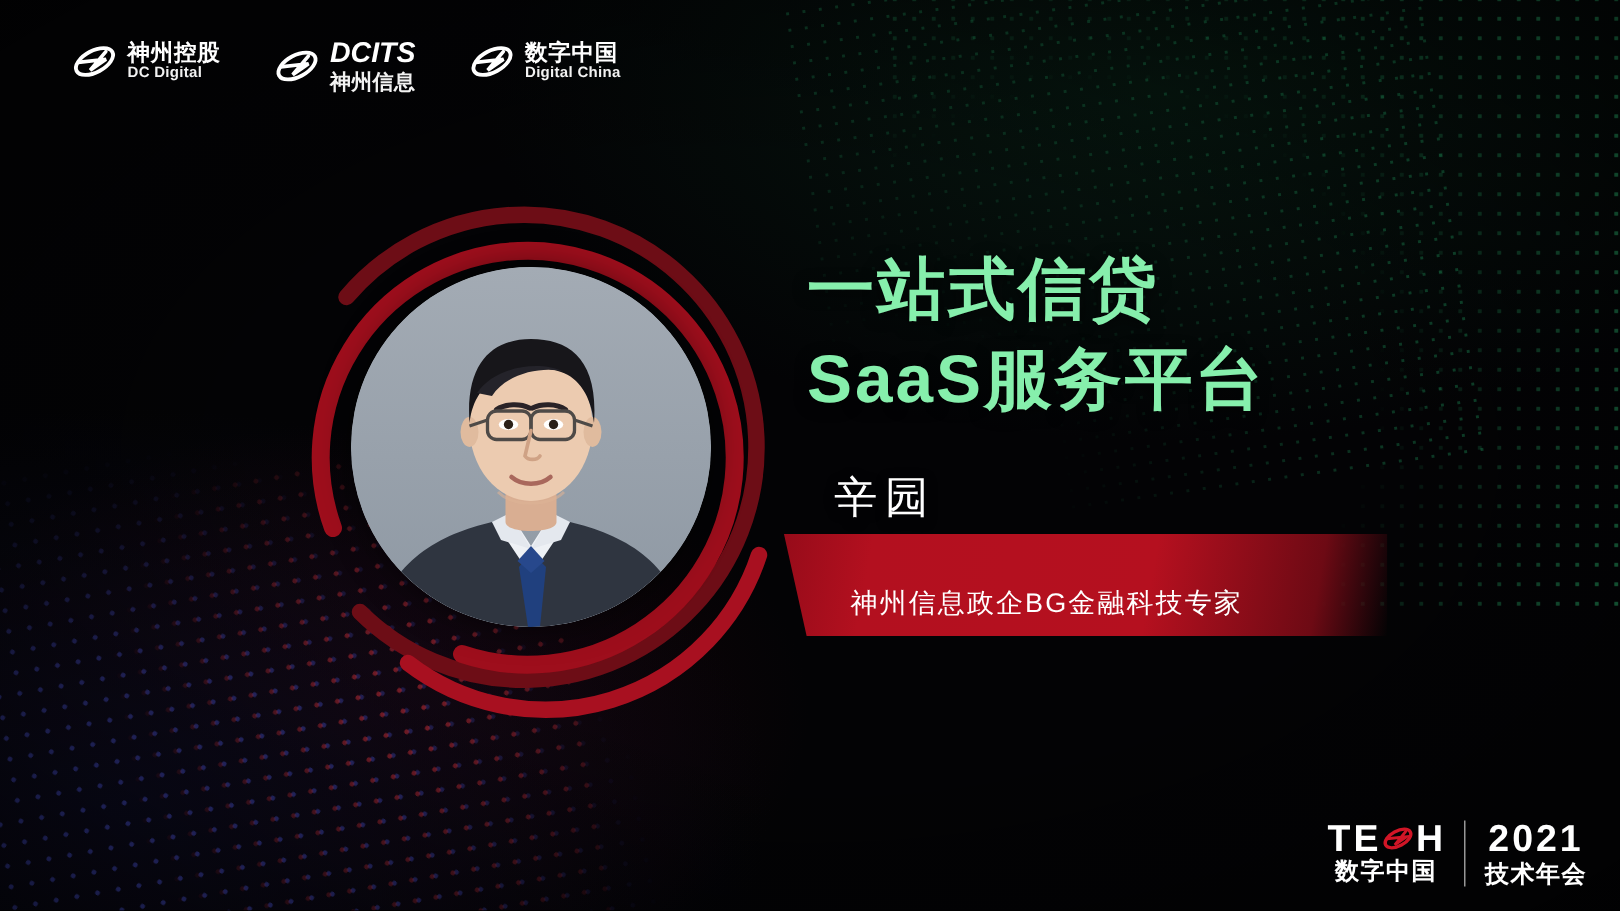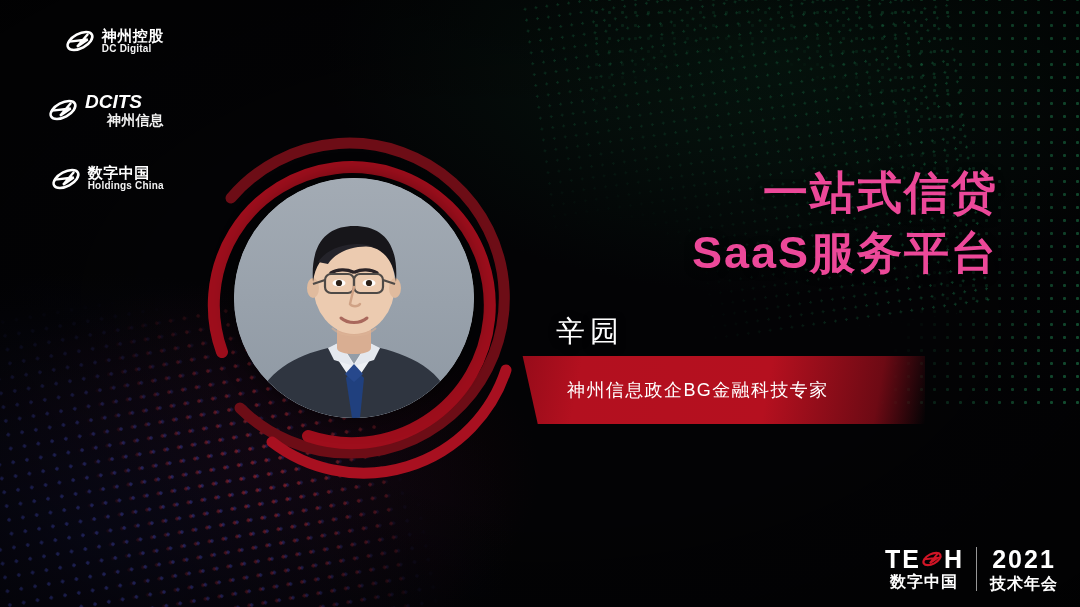--- a/index.html
+++ b/index.html
@@ -91,24 +91,23 @@
     background: radial-gradient(ellipse 80% 80% at 50% 50%, transparent 38%, rgba(0,0,0,.55) 88%, rgba(0,0,0,.85) 100%);
     pointer-events: none;
   }
 
   
   .logo-bar {
     position: absolute;
     top: 26px;
     left: 48px;
     display: flex;
-    align-items: flex-end;
+    align-items: flex-start;
     gap: 36px;
     z-index: 6;
-    flex-direction: column;
   }
   .logo {
     display: flex;
     align-items: center;
     gap: 7px;
   }
   .logo-mark {
     width: 30px;
     height: 30px;
     flex: none;
@@ -127,21 +126,21 @@
     white-space: nowrap;
   }
   .logo-en {
     color: #f2f2f2;
     font-size: 10px;
     font-weight: bold;
     letter-spacing: .2px;
     white-space: nowrap;
   }
   .logo-dcits .logo-cn { font-size: 19px; font-style: italic; letter-spacing: 0; }
-  .logo-dcits .logo-en { font-size: 14px; font-weight: bold; margin-left: 22px; }
+  .logo-dcits .logo-en { font-size: 14px; font-weight: bold; }
 
   
   .portrait-zone {
     position: absolute;
     left: 176px;
     top: 120px;
     width: 360px;
     height: 370px;
     z-index: 4;
   }
@@ -168,28 +167,27 @@
 
   
   .title-block {
     position: absolute;
     left: 538px;
     top: 163px;
     z-index: 6;
     width: 460px;
   }
   .title-line {
-    color: #ec4899;
+    color: #86efac;
     font-size: 45px;
     font-weight: 600;
     letter-spacing: 2px;
     line-height: 1.34;
     white-space: nowrap;
     text-shadow: 0 2px 10px rgba(0,0,0,.65);
-    text-align: right;
   }
   .speaker {
     position: absolute;
     left: 556px;
     top: 312px;
     color: #ffffff;
     font-size: 29px;
     letter-spacing: 5px;
     z-index: 6;
     text-shadow: 0 2px 8px rgba(0,0,0,.6);
@@ -205,21 +203,21 @@
   }
   .role-banner .shape {
     position: absolute;
     inset: 0;
     background: linear-gradient(100deg, #8e0a18 0%, #b3101f 18%, #b5101f 62%, #6d0a14 88%, rgba(60,6,11,0) 100%);
     clip-path: polygon(7.8% 100%, 4.2% 0%, 100% 0%, 100% 100%);
   }
   .role-text {
     position: absolute;
     left: 62px;
-    top: 0;
+    top: 12px;
     height: 68px;
     display: flex;
     align-items: center;
     color: #ffffff;
     font-size: 18px;
     letter-spacing: 1.4px;
     white-space: nowrap;
   }
 
   
@@ -314,21 +312,21 @@
 
     <div class="logo logo-digital">
       <svg class="logo-mark" viewBox="0 0 40 40">
         <g transform="rotate(-28 20 20)">
           <ellipse cx="20" cy="20" rx="18" ry="9.5" fill="none" stroke="#fff" stroke-width="3.4"></ellipse>
           <path d="M7 14 L30 23 L13 25 L33 17" fill="none" stroke="#fff" stroke-width="3.2" stroke-linecap="round"></path>
         </g>
       </svg>
       <div class="logo-text">
         <span class="logo-cn">数字中国</span>
-        <span class="logo-en">Holdings China</span>
+        <span class="logo-en">Digital China</span>
       </div>
     </div>
 
   </div>
 
   <div class="portrait-zone">
 
     <svg class="arc-svg" viewBox="0 0 360 370">
 
       <path d="M 55 78 A 155 155 0 1 1 64 288" fill="none" stroke="#6d0d16" stroke-width="11" stroke-linecap="round"></path>

